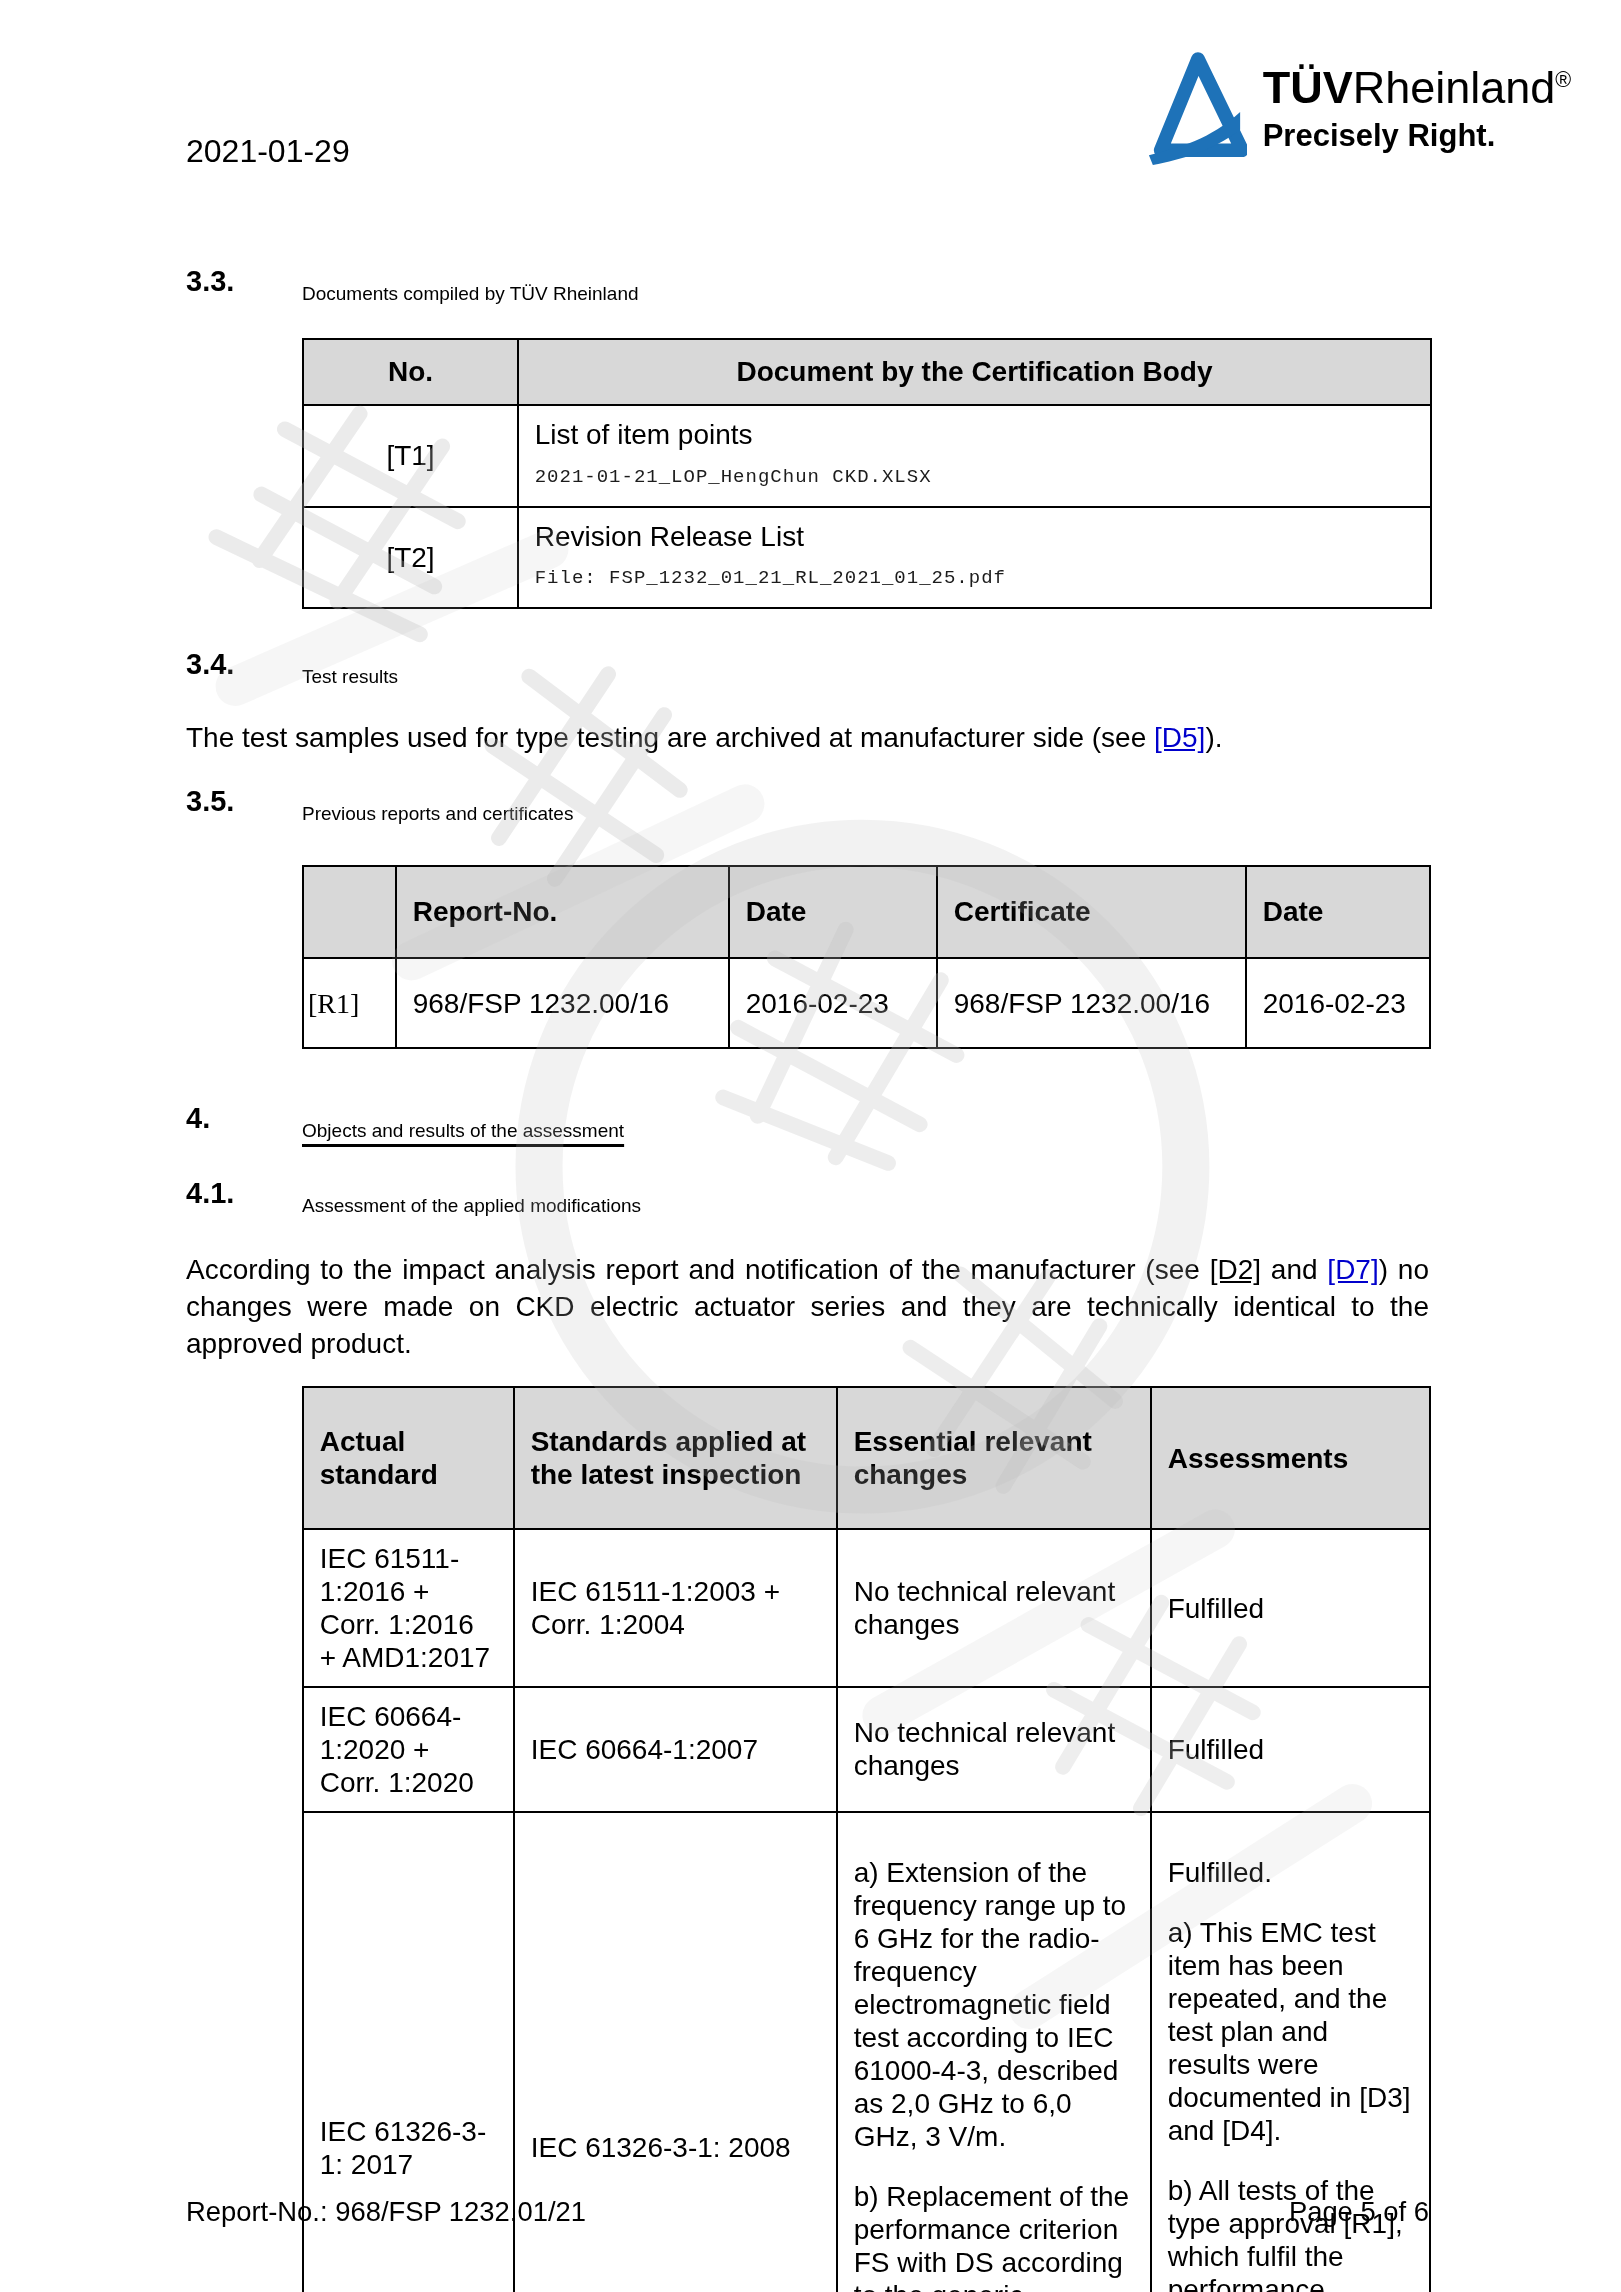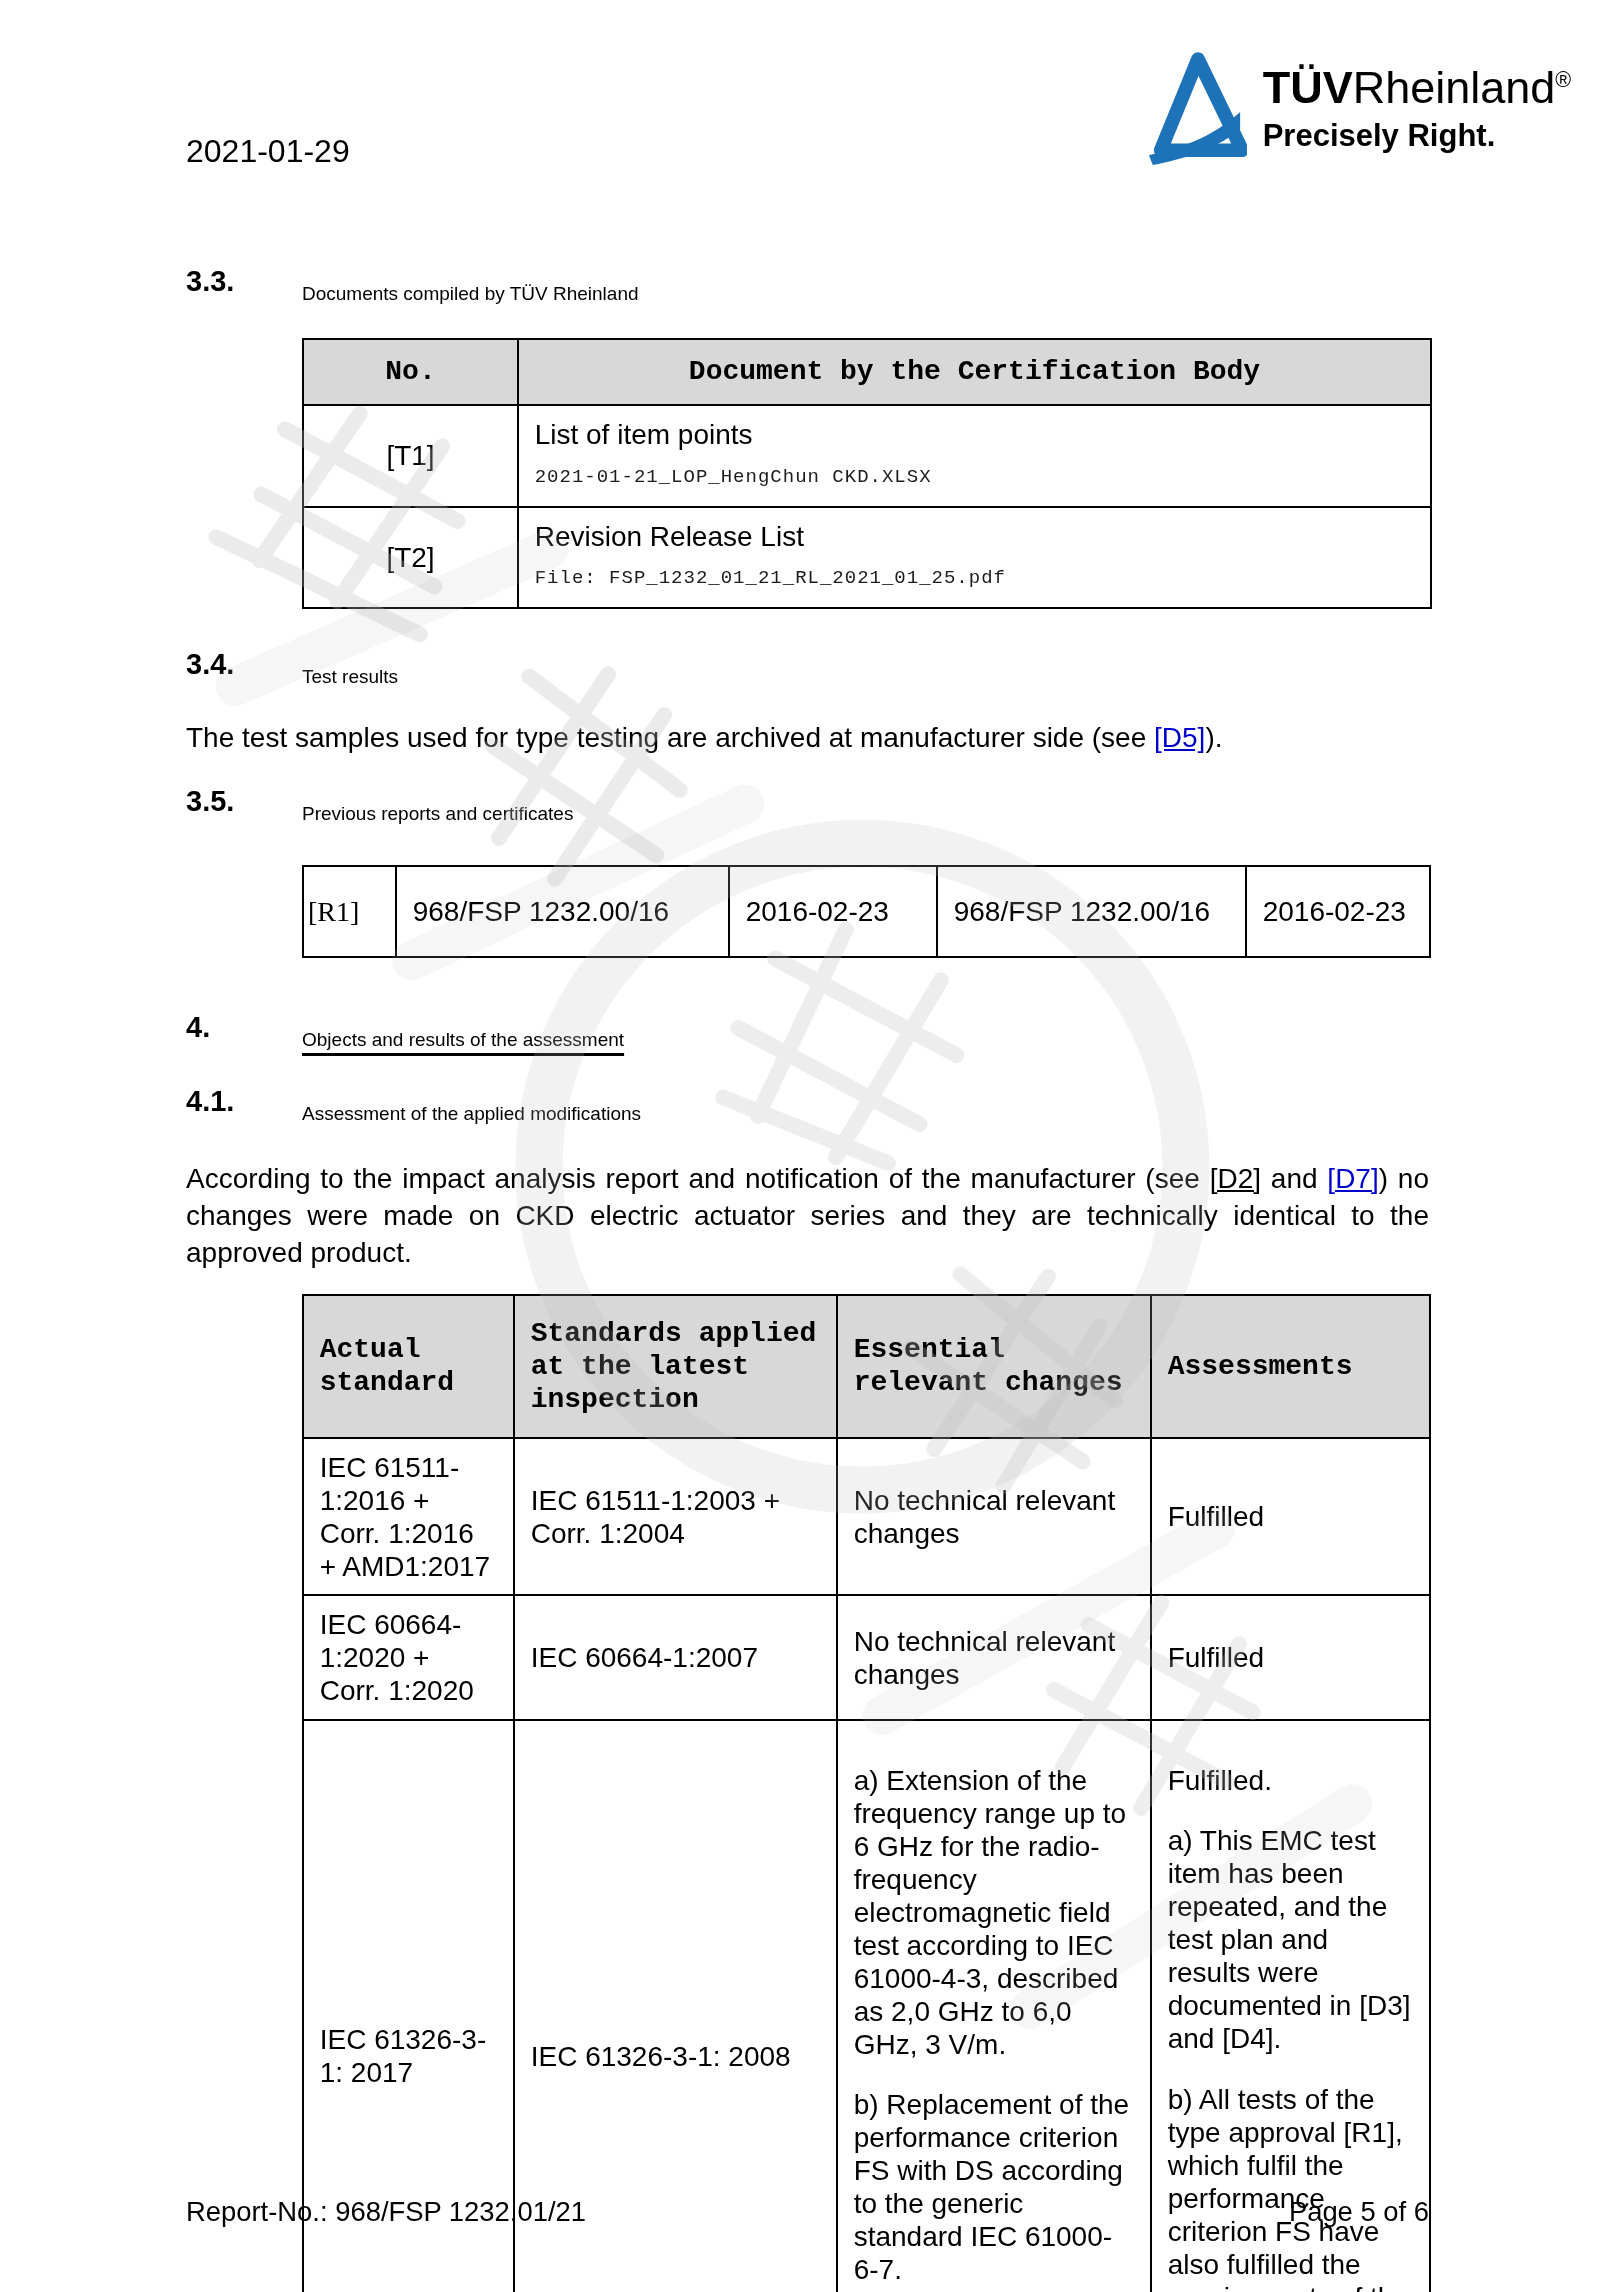--- a/index.html
+++ b/index.html
@@ -28,21 +28,21 @@
   .sec-title.ul{text-decoration:underline;text-decoration-thickness:2.9px;text-underline-offset:6.9px;}
   .sec-title.just{text-align:justify;}
   .indent{margin-left:116px;}
   .para{font-size:28px;line-height:37px;margin:0;}
   .para.just{text-align:justify;}
   .link{color:#0000cc;text-decoration:underline;cursor:pointer;}
   .link.dark{color:#000;}
   
   table{border-collapse:collapse;table-layout:fixed;width:1127px;border:2.9px solid #000;}
   th,td{border:2px solid #000;font-size:28px;line-height:33px;padding:7.8px 15.7px;vertical-align:middle;overflow:hidden;}
-  th{background:#d8d8d8;font-weight:bold;text-align:left;font-family:Liberation Mono, monospace;}
+  th{background:#d8d8d8;font-weight:bold;text-align:left;}
   .t-docs{margin:25.5px 0 0 116px;}
   .t-docs th{height:49px;text-align:center;}
   .t-docs td{height:84px;}
   .t-docs .c-no{text-align:center;}
   .doc-title{font-size:28px;}
   .doc-file{font-family:"Liberation Mono", monospace;font-size:19px;margin-top:9.8px;letter-spacing:1px;color:#1c1c1c;}
   .t-prev{margin:33px 0 0 116px;}
   .t-prev th{height:74px;}
   .t-prev td{height:73px;}
   .t-prev .c-id{text-align:left;padding:7.8px 3.9px;font-family:Liberation Serif, serif;}
@@ -130,20 +130,27 @@
 
     <table class="t-prev">
       <colgroup>
           <col style="width:93px">
           <col style="width:333px">
           <col style="width:208px">
           <col style="width:309px">
           <col style="width:184px">
         </colgroup>
       <tbody>
+          <tr>
+        <th></th>
+        <th>Report-No.</th>
+        <th>Date</th>
+        <th>Certificate</th>
+        <th>Date</th>
+      </tr>
       <tr>
         <td class="c-id">[R1]</td>
         <td>968/FSP 1232.00/16</td>
         <td>2016-02-23</td>
         <td>968/FSP 1232.00/16</td>
         <td>2016-02-23</td>
       </tr>
     </tbody>
       </table>
 

